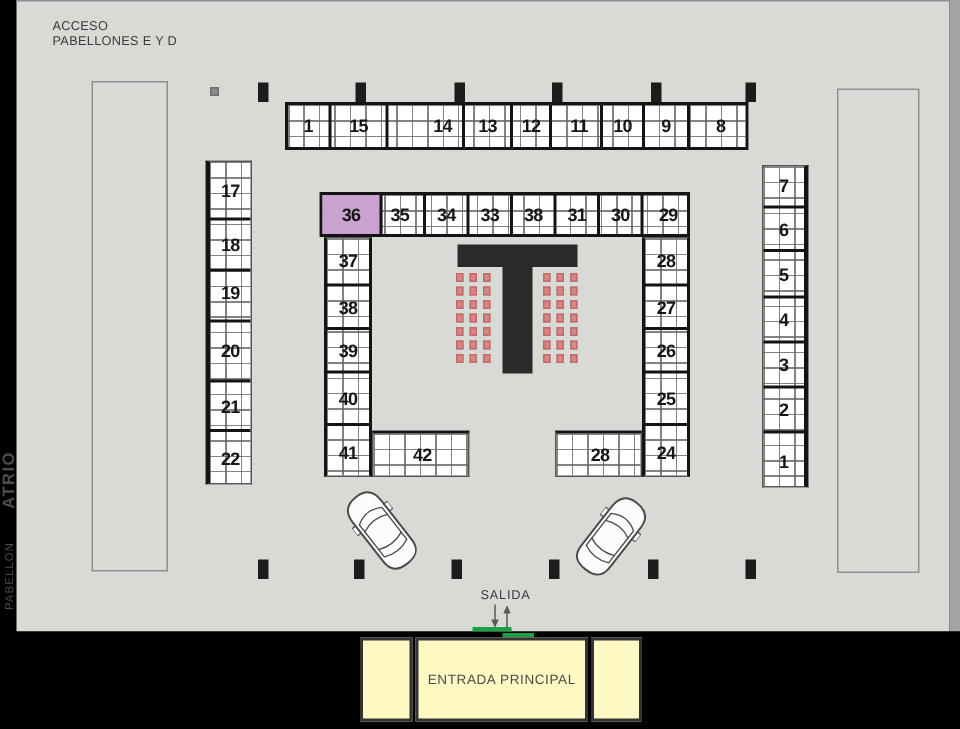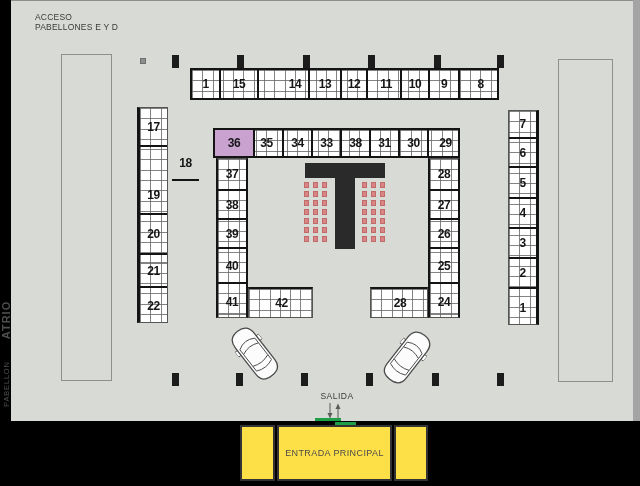--- a/index.html
+++ b/index.html
@@ -38,21 +38,21 @@
   .chair{background:var(--chair,#d98585);border:1px solid #c06a6a;box-sizing:border-box;}
   
   .lbl{color:#333;}
   #access{left:35px;top:12px;font-size:8.5px;line-height:10px;letter-spacing:.2px;color:#3a3a3a;}
   #salida{left:305px;top:391px;width:64px;text-align:center;font-size:8.5px;color:#3a3a3a;letter-spacing:.5px;}
   #entrance-label{font-size:9px;color:#4a4a4a;letter-spacing:.4px;}
   .vtext{position:absolute;white-space:nowrap;transform:translate(-50%,-50%) rotate(-90deg);color:#4e4e4e;}
   #atrio{left:6px;top:320px;font-size:11px;font-weight:bold;letter-spacing:1px;}
   #pabellon{left:6px;top:384px;font-size:7.5px;letter-spacing:.8px;}
   
-  .doorbox{background:#fde047;border:2px solid #333;box-sizing:border-box;
+  .doorbox{background:#fef9c3;border:2px solid #333;box-sizing:border-box;
            display:flex;align-items:center;justify-content:center;}
   .greenbar{height:3px;background:var(--green,#1e9e46);}
   .car{position:absolute;}
 </style>
 </head>
 <body>
 
 <div id="canvas">
 
   <div id="plan" class="abs"></div>
@@ -101,21 +101,21 @@
         <div class="booth divR" style="left: 36px; top: 0px; width: 33px; height: 100%;">35</div>
         <div class="booth divR" style="left: 69px; top: 0px; width: 29px; height: 100%;">34</div>
         <div class="booth divR" style="left: 98px; top: 0px; width: 29px; height: 100%;">33</div>
         <div class="booth divR" style="left: 127px; top: 0px; width: 29px; height: 100%;">38</div>
         <div class="booth divR" style="left: 156px; top: 0px; width: 29px; height: 100%;">31</div>
         <div class="booth divR" style="left: 185px; top: 0px; width: 29px; height: 100%;">30</div>
         <div class="booth" style="left: 214px; top: 0px; width: 33px; height: 100%;">29</div>
       </div>
       <div class="strip thickL" style="left: 137px; top: 107px; width: 31px; height: 216px;">
         <div class="booth divB" style="top: 0px; left: 0px; height: 39px; width: 100%;">17</div>
-        <div class="booth divB" style="top: 39px; left: 0px; height: 34px; width: 100%; margin-left: 32px;">18</div>
+        <div class="booth divB" style="top: 39px; left: 0px; height: 34px; width: 100%;">18</div>
         <div class="booth divB" style="top: 69px; left: 0px; height: 38px; width: 100%;">19</div>
         <div class="booth divB" style="top: 107px; left: 0px; height: 40px; width: 100%;">20</div>
         <div class="booth divB" style="top: 147px; left: 0px; height: 33px; width: 100%;">21</div>
         <div class="booth" style="top: 180px; left: 0px; height: 36px; width: 100%;">22</div>
       </div>
       <div class="strip thickR" style="left: 508px; top: 110px; width: 31px; height: 215px;">
         <div class="booth divB" style="top: 0px; left: 0px; height: 28px; width: 100%;">7</div>
         <div class="booth divB" style="top: 28px; left: 0px; height: 29px; width: 100%;">6</div>
         <div class="booth divB" style="top: 57px; left: 0px; height: 31px; width: 100%;">5</div>
         <div class="booth divB" style="top: 88px; left: 0px; height: 30px; width: 100%;">4</div>

